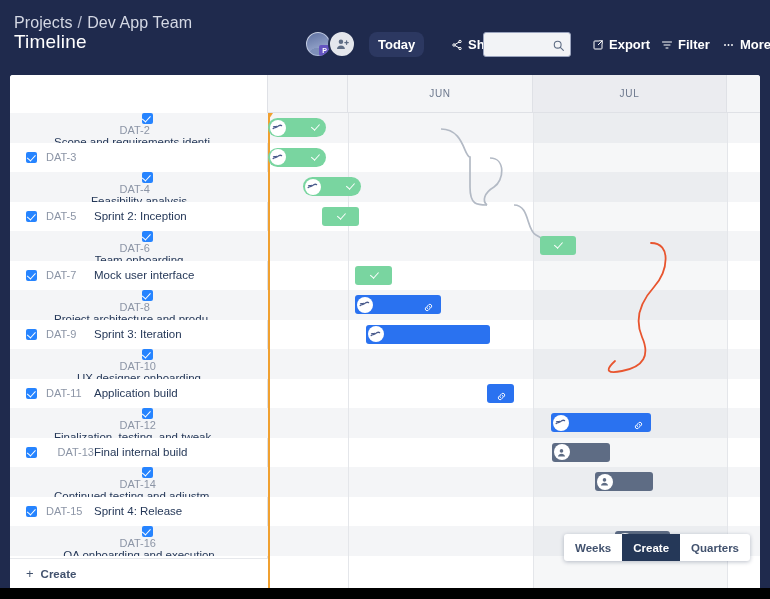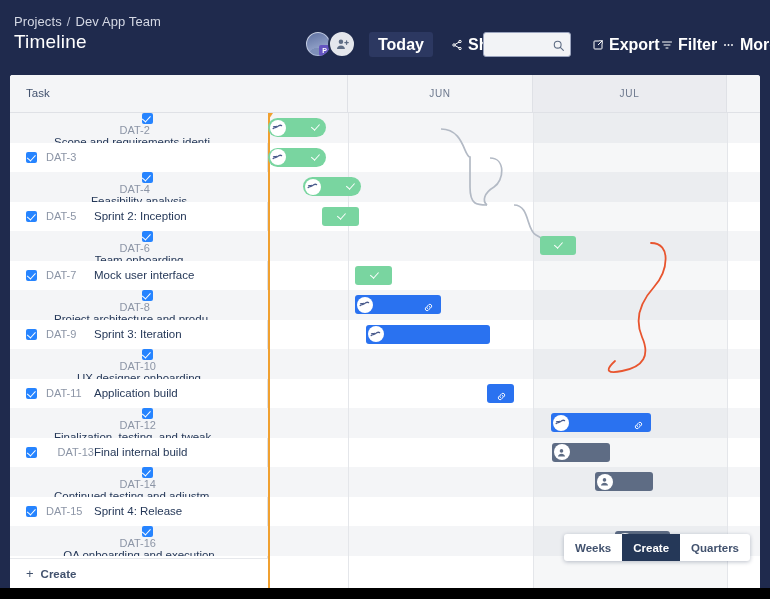--- a/index.html
+++ b/index.html
@@ -16,21 +16,21 @@
     overflow: hidden;
   }
 
   
   #header {
     position: absolute; left: 0; top: 0; width: 770px; height: 75px;
     background: #1f2a4d;
   }
   #breadcrumb {
     position: absolute; left: 14px; top: 14px;
-    font-size: 13px; color: #d4d8e4; letter-spacing: .1px;
+    font-size: 16px; color: #d4d8e4; letter-spacing: .1px;
     white-space: nowrap;
   }
   #breadcrumb .sep { margin: 0 5px; color: #b7bdd0; }
   #breadcrumb a { color: #d4d8e4; text-decoration: none; }
   #page-title {
     position: absolute; left: 14px; top: 31px;
     font-size: 19px; font-weight: 400; color: #ffffff; letter-spacing: .2px;
   }
   .avatar-wrap { position: absolute; top: 30px; }
   .avatar {
@@ -57,22 +57,22 @@
     font-size: 7px; line-height: 11px; text-align: center; font-weight: 700;
   }
   #avatar-add {
     left: 24px; background: #e4e6ec;
     display: flex; align-items: center; justify-content: center;
   }
 
   .hbtn {
     position: absolute; top: 32px; height: 25px;
     display: flex; align-items: center; gap: 5px;
-    color: #ffffff; font-size: 16px; font-weight: 600;
-    padding: 0 9px; border-radius: 3px; cursor: pointer;
+    color: #ffffff; font-size: 13px; font-weight: 600;
+    padding: 0 9px; border-radius: 8px; cursor: pointer;
     white-space: nowrap;
   }
   #btn-today { background: #2c3861; left: 369px; }
   #btn-share { left: 442px; }
   #btn-export { left: 583px; }
   #btn-filter { left: 652px; }
   #btn-more  { left: 713px; }
 
   #search-box {
     position: absolute; left: 483px; top: 32px;
@@ -455,23 +455,20 @@
 
       <svg id="links-over">
         <path d="M383 168 C 404 168, 400 196, 386 212 C 368 232, 368 248, 374 262
                  C 382 280, 376 292, 354 296 C 340 299, 336 296, 347 286" fill="none" stroke="#e8552f" stroke-width="1.8" stroke-linecap="round"></path>
       </svg>
 
       <div id="today-line"></div>
     </div>
 
     <div id="task-col">
-      <div id="task-head">
-        <div id="task-head-label">Task</div>
-      </div>
       <div id="task-rows">
           <div class="trow alt" style="top: 38px;">
             <span class="cbx"></span>
             <span class="tkey">DAT-2</span>
             <span class="tsum">Scope and requirements identified</span>
           </div>
           <div class="trow" style="top: 67.5px;">
             <span class="cbx"></span>
             <span class="tkey">DAT-3</span>
           </div>

